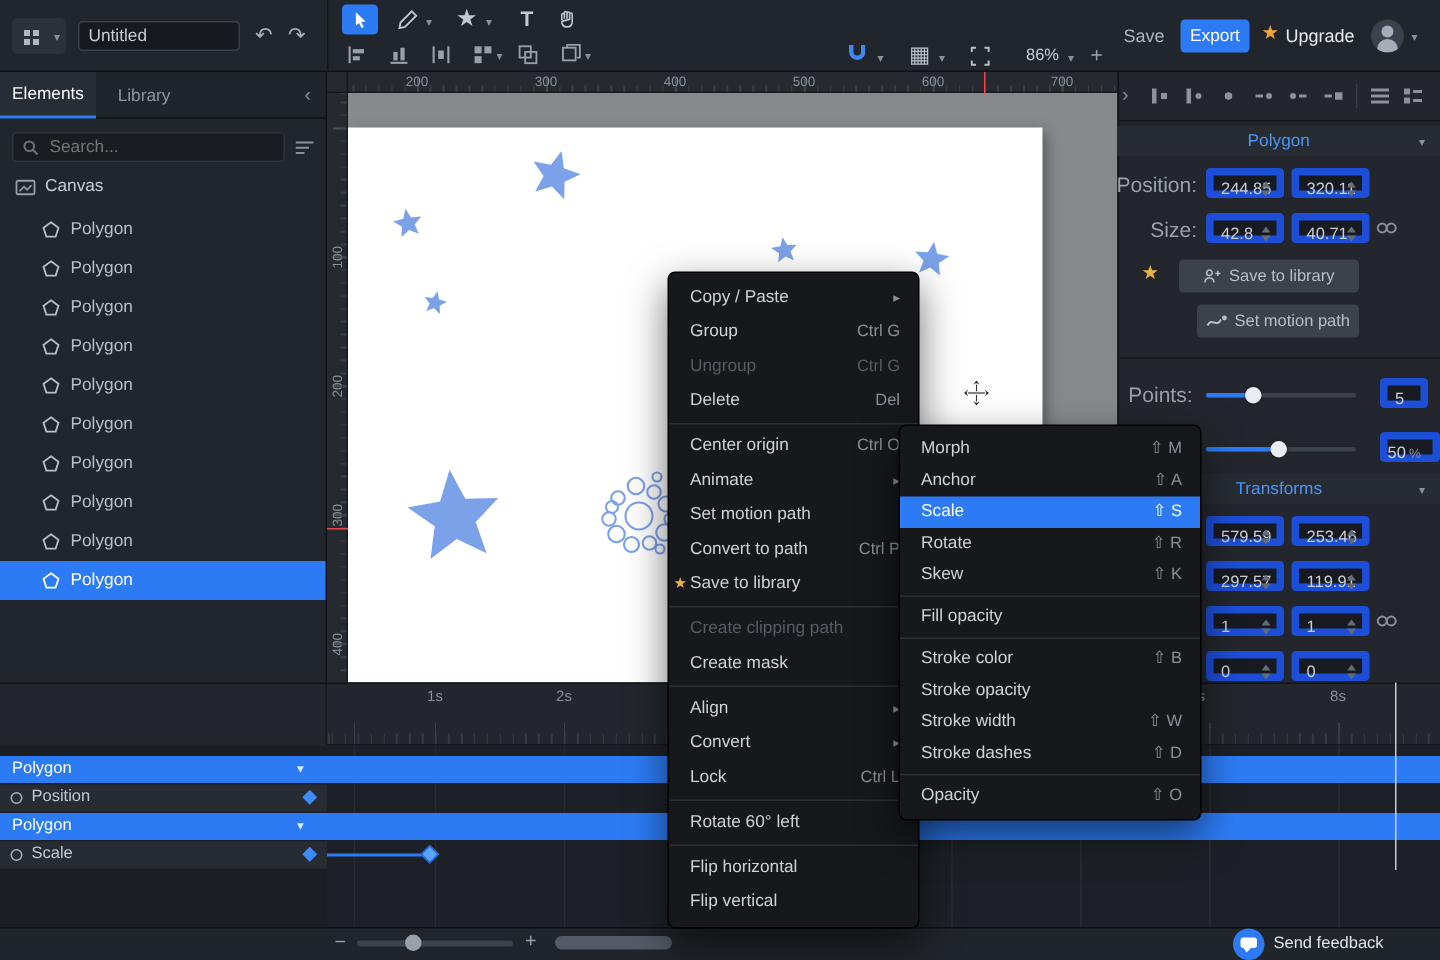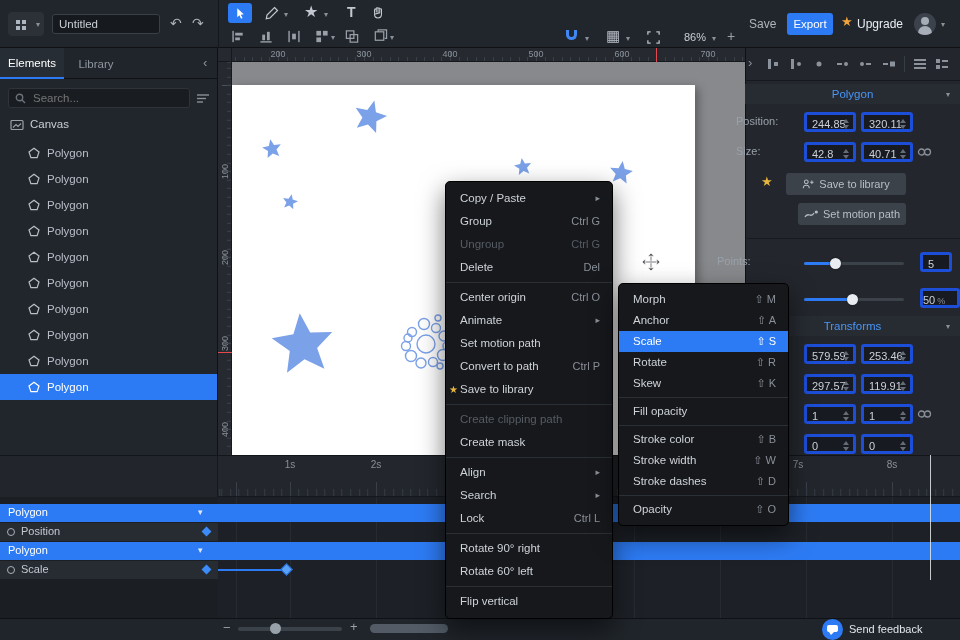--- a/index.html
+++ b/index.html
@@ -52,22 +52,22 @@
       writing-mode:vertical-rl;transform:rotate(180deg);text-align:center;line-height:12px}
   #canvas-bg{position:absolute;left:232px;top:62px;width:513px;height:393px;background:#87898c}
   #artboard{position:absolute;left:232px;top:85px;width:463px;height:370px;background:#ffffff;box-shadow:3px 3px 9px rgba(0,0,0,.35)}
   #shapes-wrap{position:absolute;left:232px;top:62px;width:513px;height:393px;overflow:hidden}
 
   
   #inspector{position:absolute;left:745px;top:48px;width:215px;height:407px;background:#23272d;border-left:1px solid #0f1114}
   .section-head{position:absolute;left:745px;width:215px;height:20px;background:#272c33;color:#4a95f7;
       font-size:11.5px;display:flex;align-items:center;justify-content:center}
   .section-head .chev{right:10px;top:7px}
-  .panel-label{position:absolute;width:62px;text-align:left;font-size:11px;color:#9aa1aa}
-  .num-input{position:absolute;width:52px;height:20px;background:#171a20;border:3px solid #1d4ed8;border-radius:3px;
+  .panel-label{position:absolute;width:62px;text-align:right;font-size:14px;color:#9aa1aa}
+  .num-input{position:absolute;width:52px;height:20px;background:#171a20;border:5px solid #1d4ed8;border-radius:3px;
       font-size:11px;color:#ccd1d8;line-height:18px;padding:0 11px 0 5px}
   .num-input .val{display:inline-block;white-space:nowrap}
   .num-input .unit{font-size:9px;color:#8a9099;margin-left:2px}
   .spin{position:absolute;right:3px;top:4px;width:7px;height:11px}
   .spin::before{content:"";position:absolute;top:0;left:0;border-left:3px solid transparent;border-right:3px solid transparent;border-bottom:4px solid #656c76}
   .spin::after{content:"";position:absolute;top:6px;left:0;border-left:3px solid transparent;border-right:3px solid transparent;border-top:4px solid #656c76}
   .btn-gray{position:absolute;background:#3b424a;border-radius:3px;color:#b9bfc7;font-size:11px;
       display:flex;align-items:center;justify-content:center;gap:5px}
   .slider-track{position:absolute;width:100px;height:3px;background:#3b424a;border-radius:2px}
   .slider-fill{position:absolute;left:0;top:0;height:3px;background:#2d7bf4;border-radius:2px}
@@ -443,21 +443,21 @@
   </div>
   <div class="btn-gray" style="left:798px;top:203px;width:108px;height:22px">
     <svg width="14" height="10">
         <path d="M1 8c3-6 6 2 9-4" fill="none" stroke="#b7bdc5" stroke-width="1.3"></path>
         <circle cx="12.3" cy="3" r="1.6" fill="#b7bdc5"></circle>
       </svg>
     <span>Set motion path</span>
   </div>
   <div style="position:absolute;left:745px;top:238px;width:215px;height:1px;background:#171a1f"></div>
 
-  <span class="panel-label" style="left:717px;top:255px">Points:</span>
+  <span class="panel-label" style="left:733px;top:255px">Points:</span>
   <div class="slider-track" style="left:804px;top:262px">
     <div class="slider-fill" style="width:31px"></div>
     <div class="slider-handle" style="left:26px"></div>
   </div>
   <div class="num-input" style="left:920px;top:252px;width:32px;padding:0 5px"><span class="val">5</span></div>
 
   <span class="panel-label" style="left:736px;top:291px">Ratio:</span>
   <div class="slider-track" style="left:804px;top:298px">
     <div class="slider-fill" style="width:48px"></div>
     <div class="slider-handle" style="left:43px"></div>
@@ -595,40 +595,40 @@
       </div>
       <div class="menu-item">
         <span class="lab">Create mask</span>
       </div>
       <div class="menu-sep"></div>
       <div class="menu-item">
         <span class="lab">Align</span>
         <span class="arr">▸</span>
       </div>
       <div class="menu-item">
-        <span class="lab">Search</span>
+        <span class="lab">Convert</span>
         <span class="arr">▸</span>
       </div>
       <div class="menu-item">
         <span class="lab">Lock</span>
         <span class="sc">Ctrl L</span>
       </div>
       <div class="menu-sep"></div>
       <div class="menu-item">
-        <span class="lab">Rotate 90° right</span>
-      </div>
-      <div class="menu-item">
         <span class="lab">Rotate 60° left</span>
       </div>
       <div class="menu-sep"></div>
       <div class="menu-item">
+        <span class="lab">Flip horizontal</span>
+      </div>
+      <div class="menu-item">
         <span class="lab">Flip vertical</span>
       </div>
     </div>
-  <div id="transform-submenu" class="menu" style="left:618px;top:283px;width:171px">
+  <div id="transform-submenu" class="menu" style="left:599px;top:283px;width:202px">
       <div class="menu-item">
         <span class="lab">Morph</span>
         <span class="sc">⇧ M</span>
       </div>
       <div class="menu-item">
         <span class="lab">Anchor</span>
         <span class="sc">⇧ A</span>
       </div>
       <div class="menu-item selected">
         <span class="lab">Scale</span>
@@ -643,20 +643,23 @@
         <span class="sc">⇧ K</span>
       </div>
       <div class="menu-sep"></div>
       <div class="menu-item">
         <span class="lab">Fill opacity</span>
       </div>
       <div class="menu-sep"></div>
       <div class="menu-item">
         <span class="lab">Stroke color</span>
         <span class="sc">⇧ B</span>
+      </div>
+      <div class="menu-item">
+        <span class="lab">Stroke opacity</span>
       </div>
       <div class="menu-item">
         <span class="lab">Stroke width</span>
         <span class="sc">⇧ W</span>
       </div>
       <div class="menu-item">
         <span class="lab">Stroke dashes</span>
         <span class="sc">⇧ D</span>
       </div>
       <div class="menu-sep"></div>

